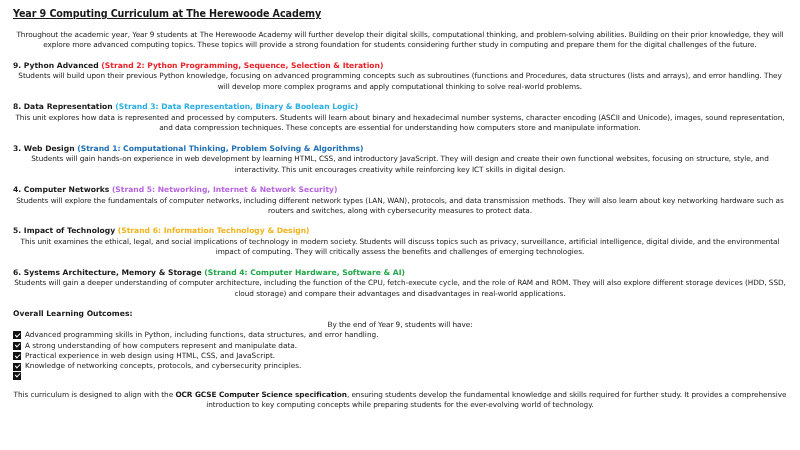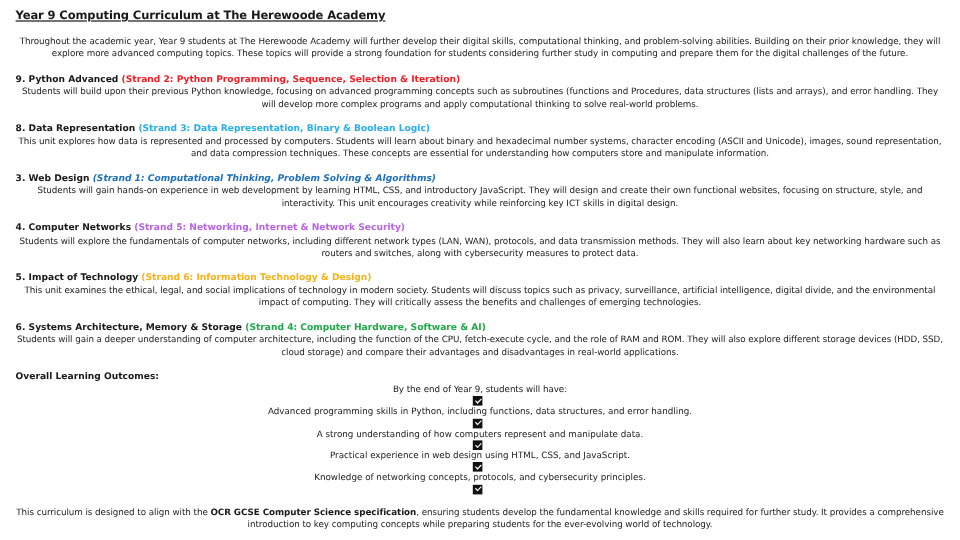--- a/index.html
+++ b/index.html
@@ -13,21 +13,21 @@
     font-size: 9.6px; font-weight: bold; text-decoration: underline;
     margin: 0 0 11px 0; letter-spacing: -0.1px;
   }
   p, .para { font-size: 7.3px; line-height: 10.4px; margin: 0; letter-spacing: -0.05px; text-align: center; }
   .intro { margin-bottom: 10px; }
   .section { margin-bottom: 10px; }
   .sec-head { font-size: 7.6px; font-weight: bold; line-height: 10.6px; }
   .strand { font-weight: bold; }
   .outcomes-head { font-size: 7.6px; font-weight: bold; line-height: 10.6px; }
   ul.outcomes { list-style: none; padding: 0; margin: 0 0 10px 0; }
-  ul.outcomes li { font-size: 7.3px; line-height: 10.4px; display: flex; align-items: center; flex-direction: column; }
+  ul.outcomes li { font-size: 7.3px; line-height: 10.4px; display: flex; align-items: center; }
   .check {
     display: inline-block; width: 8px; height: 8px; background: #111; margin-right: 4px;
     position: relative; flex: 0 0 8px;
   }
   .check::after {
     content: ""; position: absolute; left: 2.6px; top: 0.6px; width: 2px; height: 4.4px;
     border: solid #fff; border-width: 0 1.3px 1.3px 0; transform: rotate(45deg);
   }
   .bold { font-weight: bold; }
 </style>
@@ -50,21 +50,21 @@
     <div class="section">
       <div class="sec-head">
         <span>8. Data Representation</span>
         <span class="strand" style="color: rgb(42, 174, 230);">(Strand 3: Data Representation, Binary &amp; Boolean Logic)</span>
       </div>
       <p>This unit explores how data is represented and processed by computers. Students will learn about binary and hexadecimal number systems, character encoding (ASCII and Unicode), images, sound representation, and data compression techniques. These concepts are essential for understanding how computers store and manipulate information.</p>
     </div>
     <div class="section">
       <div class="sec-head">
         <span>3. Web Design</span>
-        <span class="strand" style="color: rgb(31, 111, 181); font-style: italic;">(Strand 1: Computational Thinking, Problem Solving &amp; Algorithms)</span>
+        <span class="strand" style="color: rgb(31, 111, 181);">(Strand 1: Computational Thinking, Problem Solving &amp; Algorithms)</span>
       </div>
       <p>Students will gain hands-on experience in web development by learning HTML, CSS, and introductory JavaScript. They will design and create their own functional websites, focusing on structure, style, and interactivity. This unit encourages creativity while reinforcing key ICT skills in digital design.</p>
     </div>
     <div class="section">
       <div class="sec-head">
         <span>4. Computer Networks</span>
         <span class="strand" style="color: rgb(184, 101, 224);">(Strand 5: Networking, Internet &amp; Network Security)</span>
       </div>
       <p>Students will explore the fundamentals of computer networks, including different network types (LAN, WAN), protocols, and data transmission methods. They will also learn about key networking hardware such as routers and switches, along with cybersecurity measures to protect data.</p>
     </div>

